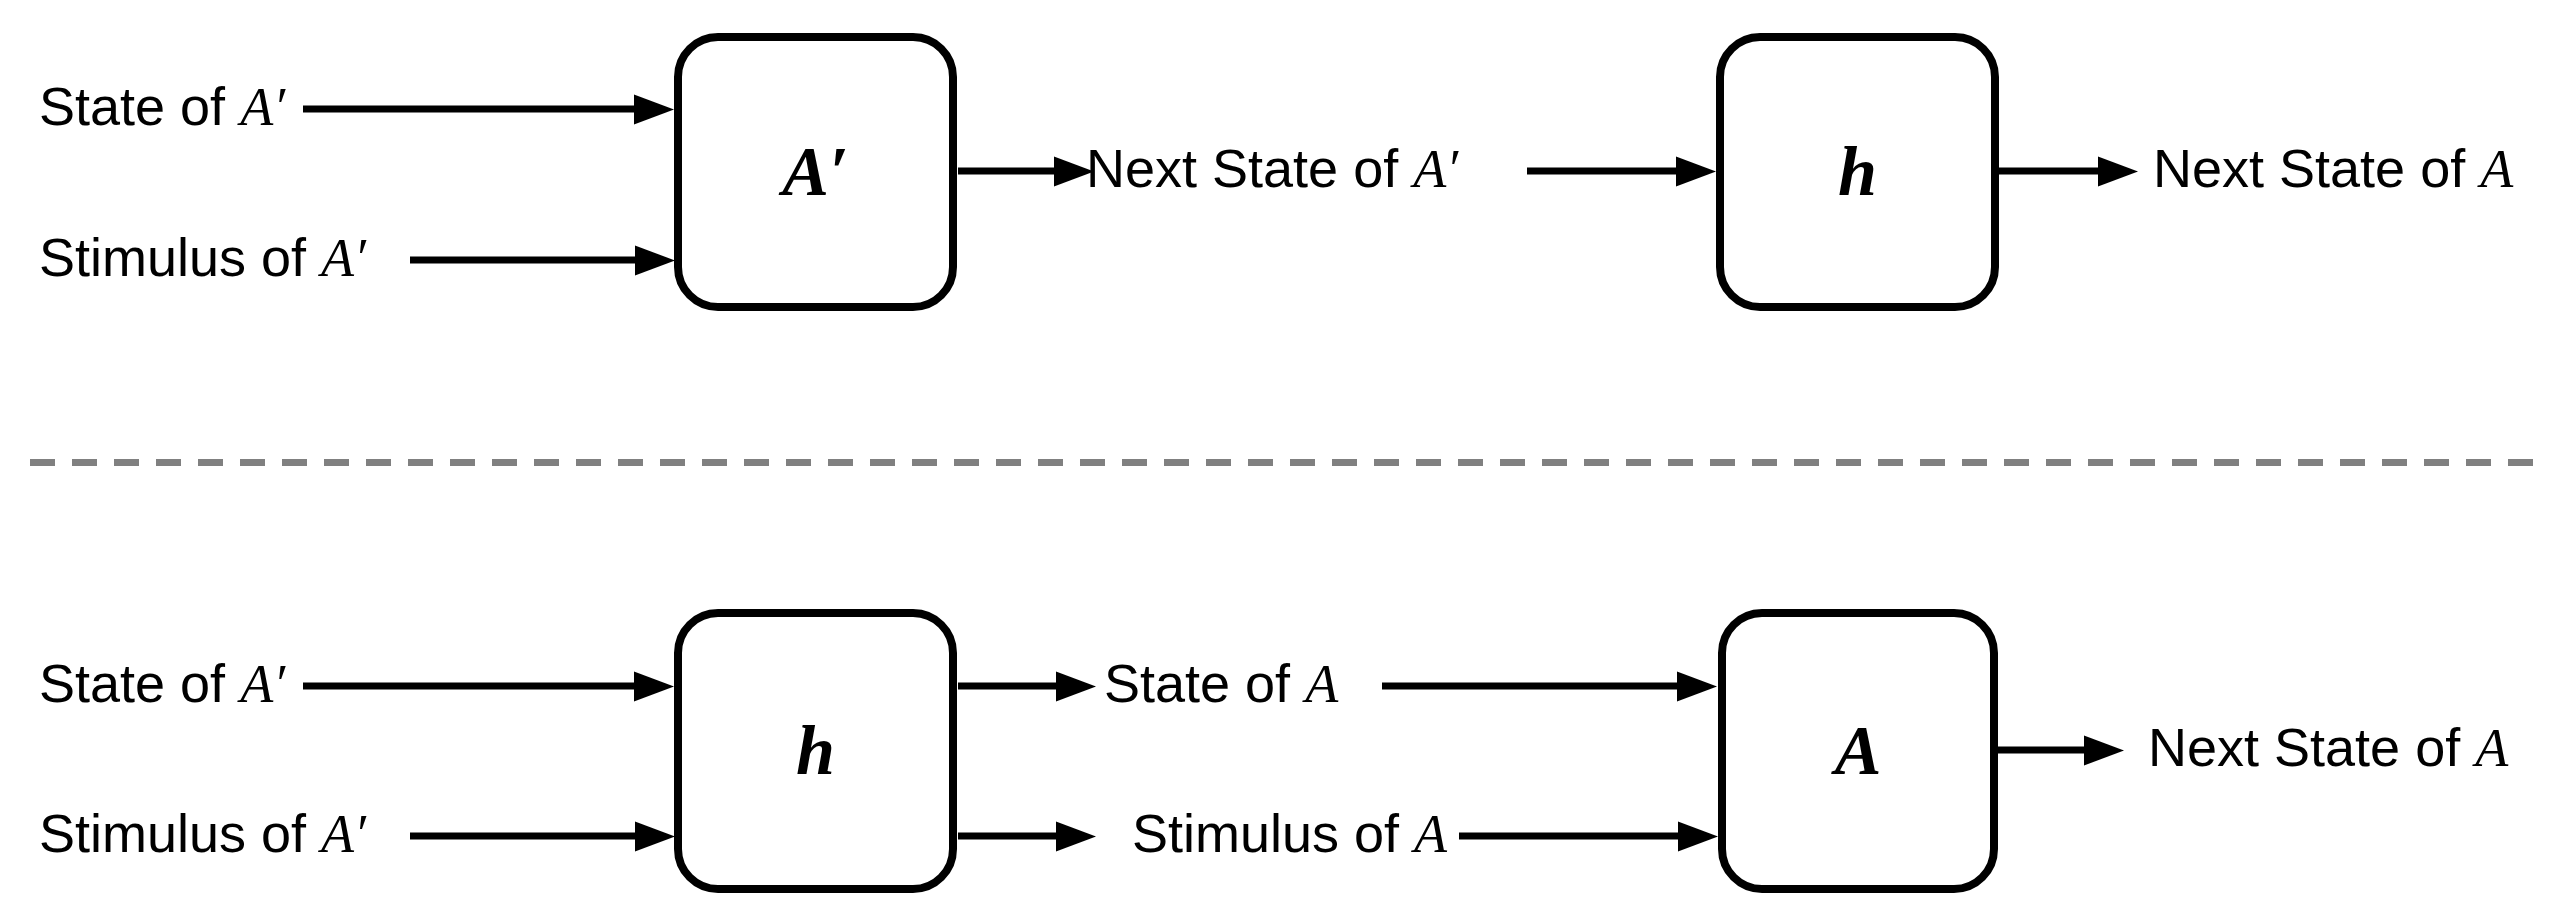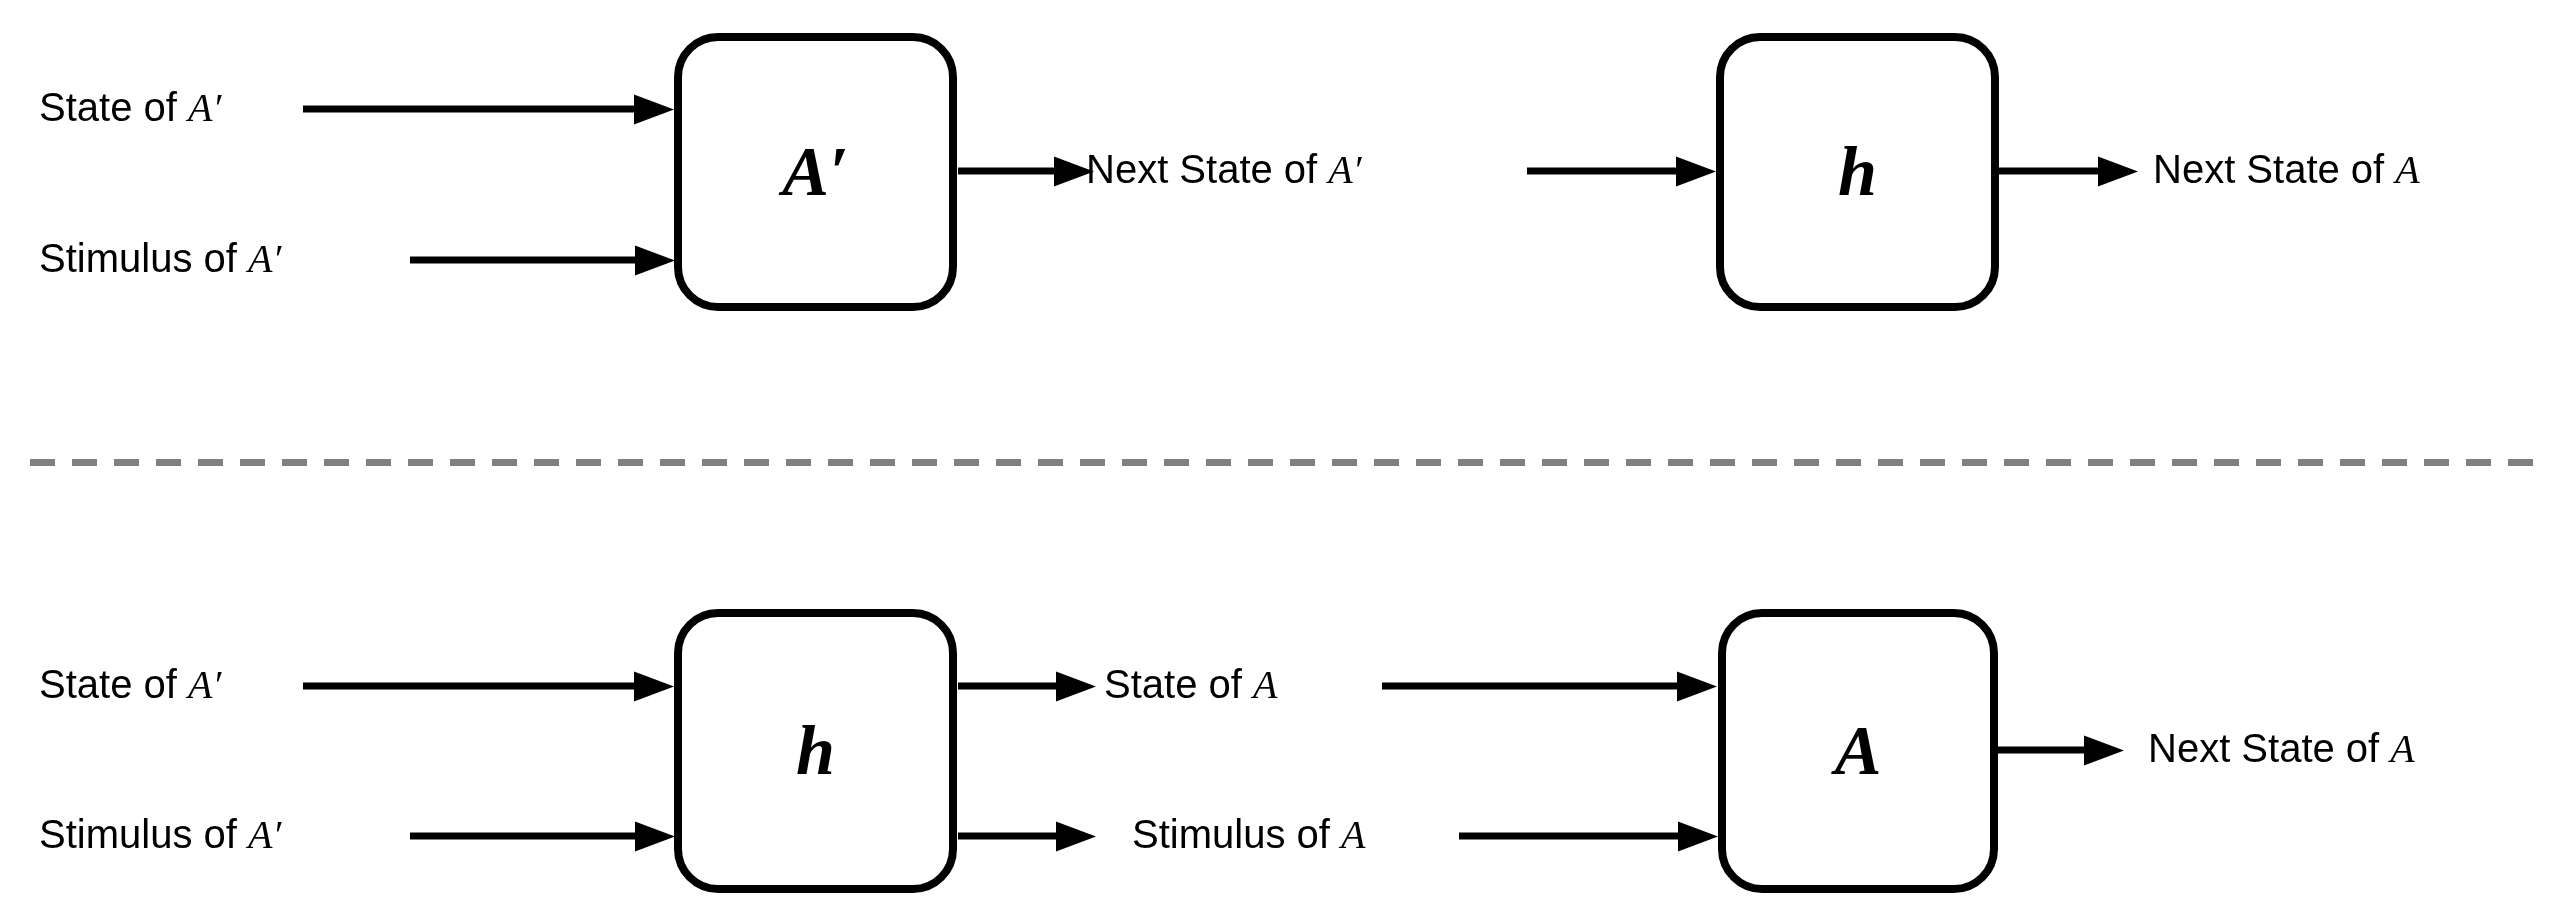--- a/index.html
+++ b/index.html
@@ -12,21 +12,21 @@
     position:relative;
     width:2576px;height:920px;
     background:var(--bg);
     overflow:hidden;
     font-family:"Liberation Sans", sans-serif;
   }
   
   .lbl{
     position:absolute;
     white-space:nowrap;
-    font-size:40px;
+    font-size:54px;
     color:var(--ink);
     transform:translateY(-54%);
     line-height:1;
   }
   .sym{
     font-family:"Liberation Serif","DejaVu Serif",serif;
     font-style:italic;
   }
   
   .mbox{

